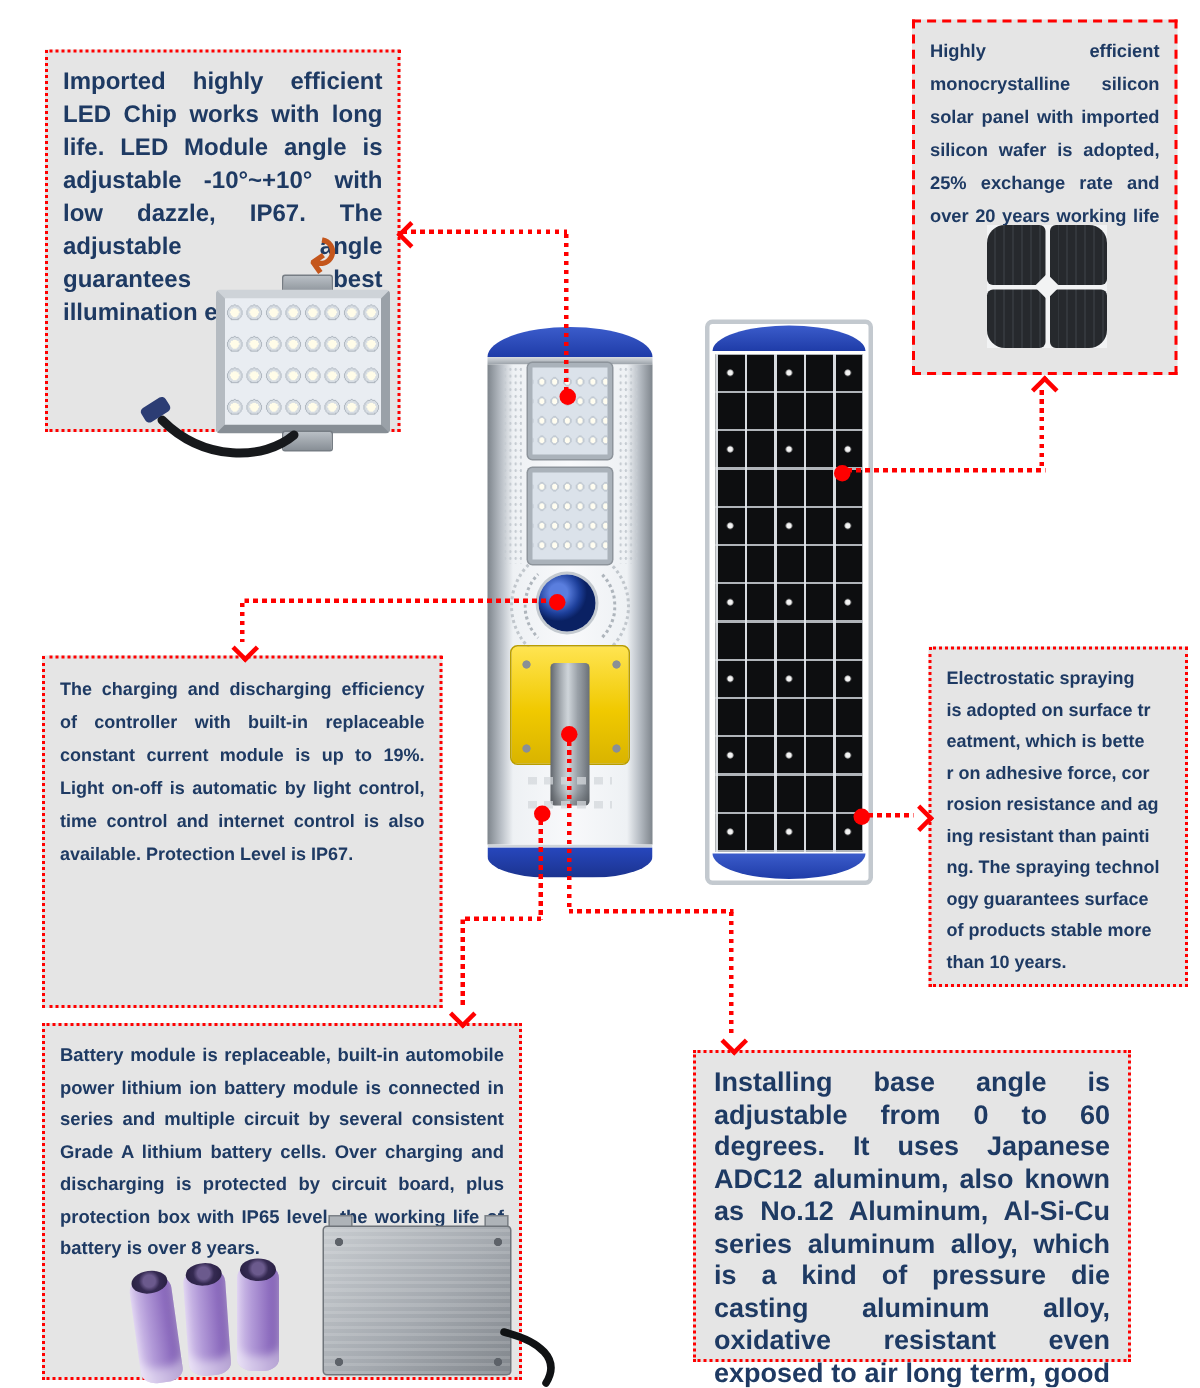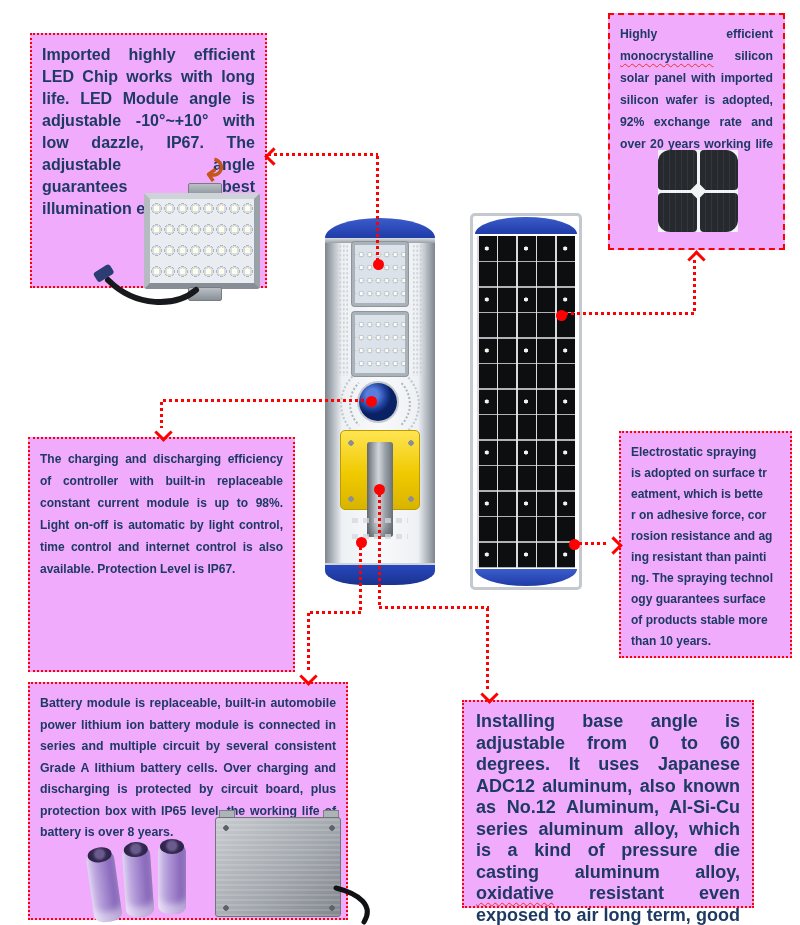--- a/index.html
+++ b/index.html
@@ -1,24 +1,24 @@
 <!DOCTYPE html>
 <html><head>
 <meta charset="utf-8">
 <style>
   html,body{margin:0;padding:0;background:#fff;}
   .page{position:relative;width:800px;height:925px;background:#ffffff;overflow:hidden;
         font-family:"Liberation Sans",sans-serif;color:#1e3a63;}
   
-  .box{position:absolute;box-sizing:border-box;border:2px dotted #ff0000;background:#f0abfc;}
+  .box{position:absolute;box-sizing:border-box;border:2px dotted #ff0000;background:#e5e5e5;}
   .box.bold-dash{border:2px dashed #ff0000;}
   .box p{margin:0;font-weight:700;font-size:16px;line-height:22px;text-align:justify;}
   .preline p{text-align:left;white-space:pre-line;}
   .justify-lines p{white-space:pre-line;text-align:justify;text-align-last:justify;}
-  .sp{text-decoration:underline;text-decoration-style:wavy;text-decoration-color:#e8332a;
+  .sp{text-decoration-style:wavy;text-decoration-color:#e8332a;
       text-decoration-thickness:1px;text-underline-offset:3px;}
   #box-led{left:30px;top:33px;width:237px;height:255px;padding:9px 10px;}
   #box-solar{left:608px;top:13px;width:177px;height:237px;padding:8px 10px;font-size:12.2px;}
   #box-solar p{font-size:12.2px;}
   #box-controller{left:28px;top:437px;width:267px;height:235px;padding:9px 10px;}
   #box-controller p{font-size:12px;}
   #box-surface{left:619px;top:431px;width:173px;height:227px;padding:9px 10px;}
   #box-surface p{font-size:12px;line-height:21px;}
   #box-battery{left:28px;top:682px;width:320px;height:238px;padding:9px 10px;}
   #box-battery p{font-size:12.3px;line-height:21.5px;}
@@ -139,26 +139,26 @@
 
   <section class="box" id="box-led">
     <p>Imported highly efficient LED Chip works with long life. LED Module angle is adjustable -10°~+10° with low dazzle, IP67. The adjustable angle guarantees best illumination effect.</p>
   </section>
 
   <section class="box bold-dash justify-lines" id="box-solar">
     <p><span>Highly efficient
 </span><span class="sp">monocrystalline</span><span> silicon
 solar panel with imported
 silicon wafer is adopted,
-92% exchange rate and
+25% exchange rate and
 over 20 years working life</span></p>
   </section>
 
   <section class="box" id="box-controller">
-    <p>The charging and discharging efficiency of controller with built-in replaceable constant current module is up to 98%. Light on-off is automatic by light control, time control and internet control is also available. Protection Level is IP67.</p>
+    <p>The charging and discharging efficiency of controller with built-in replaceable constant current module is up to 19%. Light on-off is automatic by light control, time control and internet control is also available. Protection Level is IP67.</p>
   </section>
 
   <section class="box preline" id="box-surface">
     <p>Electrostatic spraying
 is adopted on surface tr
 eatment, which is bette
 r on adhesive force, cor
 rosion resistance and ag
 ing resistant than painti
 ng. The spraying technol

